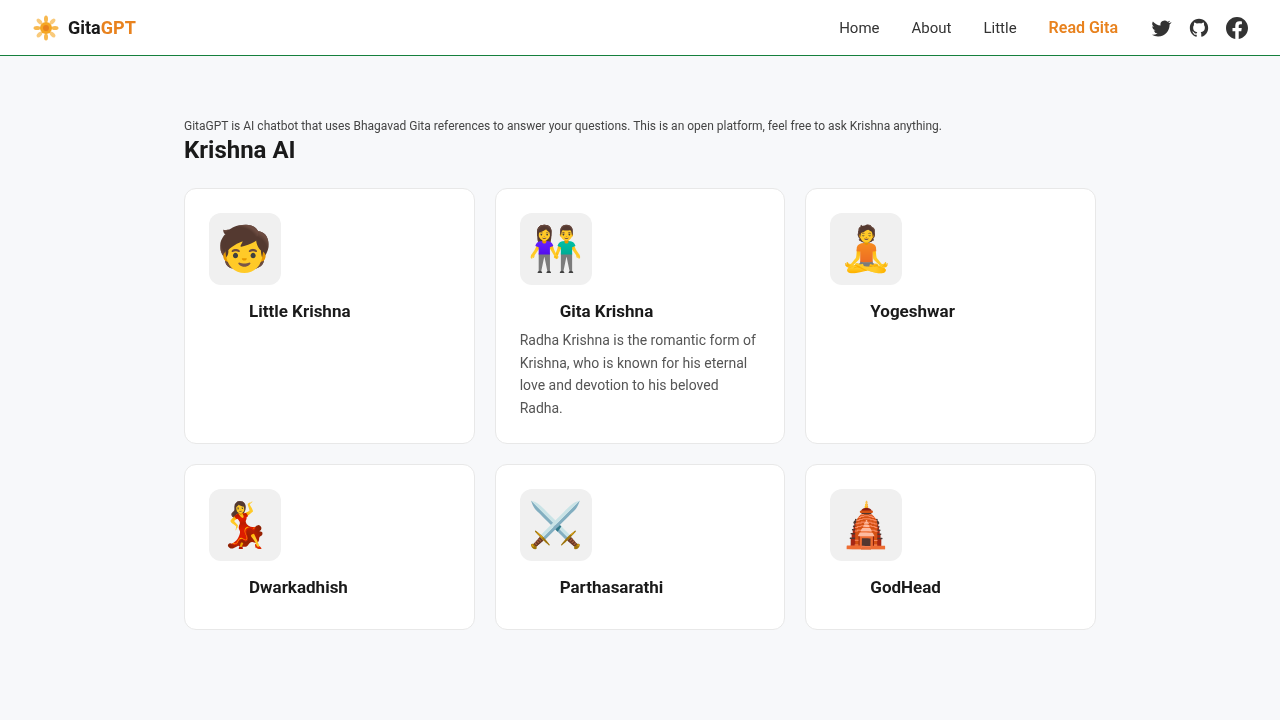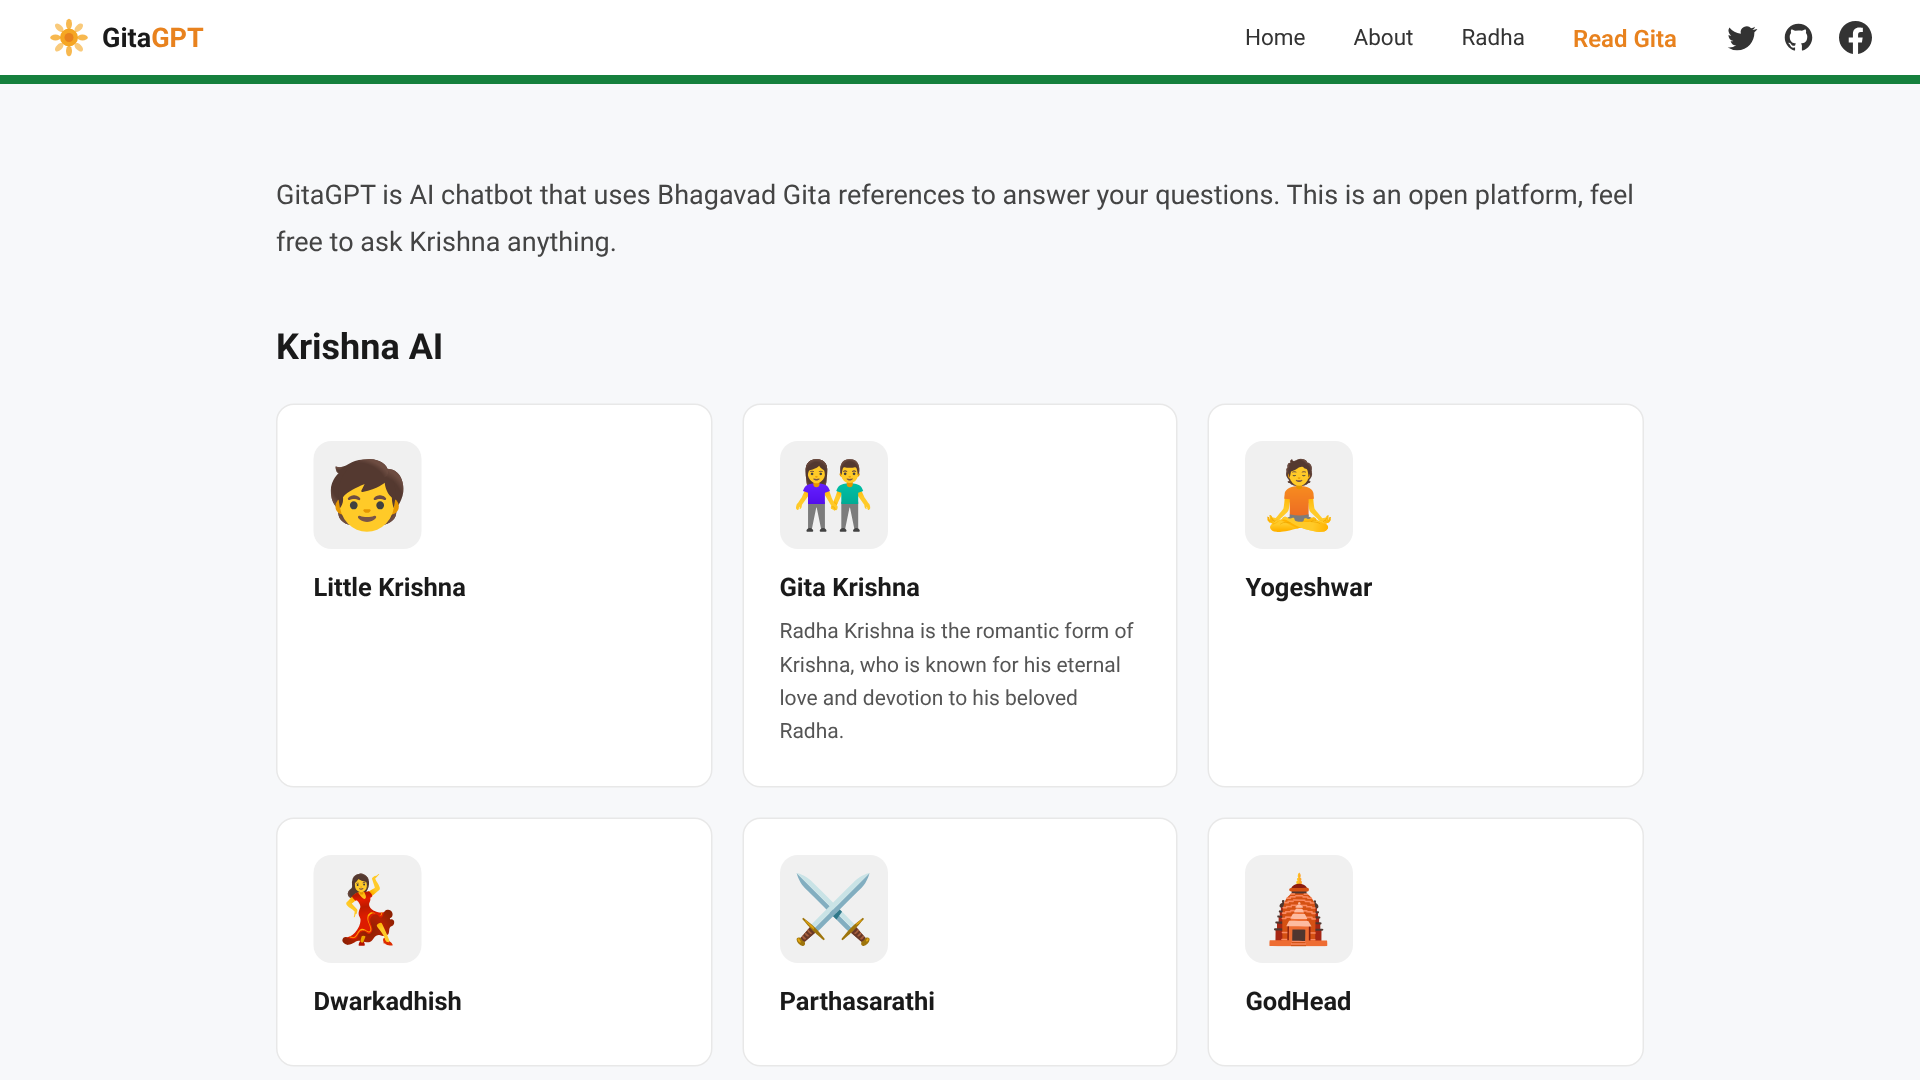--- a/index.html
+++ b/index.html
@@ -4,21 +4,21 @@
   <style>
     * { box-sizing: border-box; margin: 0; padding: 0; }
     body {
       font-family: -apple-system, BlinkMacSystemFont, 'Segoe UI', Roboto, sans-serif;
       background: #f7f8fa;
       color: #1a1a1a;
     }
     
     nav {
       background: #fff;
-      border-bottom: 6px solid #15803d;
+      border-bottom: 1px solid #15803d;
       position: sticky;
       top: 0;
       z-index: 100;
       display: flex;
       align-items: center;
       padding: 0 32px;
       height: 56px;
     }
     .nav-logo {
       display: flex;
@@ -74,24 +74,23 @@
     .hero-title {
       font-size: 30px;
       font-weight: 800;
       color: #1a1a1a;
       margin-bottom: 28px;
       line-height: 1.3;
     }
     .hero-title .gita { color: #4a9eda; }
     .hero-title .gpt  { color: #e8821e; }
     .hero-desc {
-      font-size: 18px;
+      font-size: 12px;
       color: #444;
       line-height: 1.7;
-      margin-bottom: 40px;
     }
     .section-title {
       font-size: 24px;
       font-weight: 700;
       color: #1a1a1a;
       margin-bottom: 24px;
     }
     .cards-grid {
       display: grid;
       grid-template-columns: repeat(3, 1fr);
@@ -115,20 +114,21 @@
       justify-content: center;
       margin-bottom: 16px;
       font-size: 42px;
       overflow: hidden;
     }
     .card-name {
       font-size: 17px;
       font-weight: 700;
       color: #1a1a1a;
       margin-bottom: 8px;
+      margin-left: 40px;
     }
     .card-desc {
       font-size: 14px;
       color: #555;
       line-height: 1.6;
     }
   </style>
 </head>
 <body>
 
@@ -149,21 +149,21 @@
       <ellipse cx="20.5" cy="20.5" rx="2" ry="3.5" fill="#f5a623" opacity="0.6" transform="rotate(-45 20.5 20.5)"></ellipse>
     </svg>
     <span>
       <span style="color:#1a1a1a">Gita</span><span style="color:#e8821e">GPT</span>
     </span>
   </a>
 
   <div class="nav-links">
     <a class="nav-link" href="#">Home</a>
     <a class="nav-link" href="#">About</a>
-    <a class="nav-link" href="#">Radha</a>
+    <a class="nav-link" href="#">Little</a>
     <a class="nav-link-read" href="#">Read Gita</a>
   </div>
 
   <div class="nav-icons">
 
     <svg class="nav-icon-btn" viewBox="0 0 24 24" xmlns="http://www.w3.org/2000/svg">
       <path d="M22.46 5.924c-.793.352-1.645.59-2.54.697a4.44 4.44 0 001.944-2.45 8.865 8.865 0 01-2.813 1.074 4.428 4.428 0 00-7.54 4.037A12.57 12.57 0 013.16 4.81a4.428 4.428 0 001.37 5.908 4.41 4.41 0 01-2.005-.553v.056a4.43 4.43 0 003.55 4.34 4.44 4.44 0 01-1.998.076 4.43 4.43 0 004.136 3.074A8.878 8.878 0 012 19.29a12.52 12.52 0 006.783 1.988c8.14 0 12.59-6.746 12.59-12.592 0-.192-.004-.383-.013-.573a8.99 8.99 0 002.21-2.29z"></path>
     </svg>
 
     <svg class="nav-icon-btn" viewBox="0 0 24 24" xmlns="http://www.w3.org/2000/svg">

